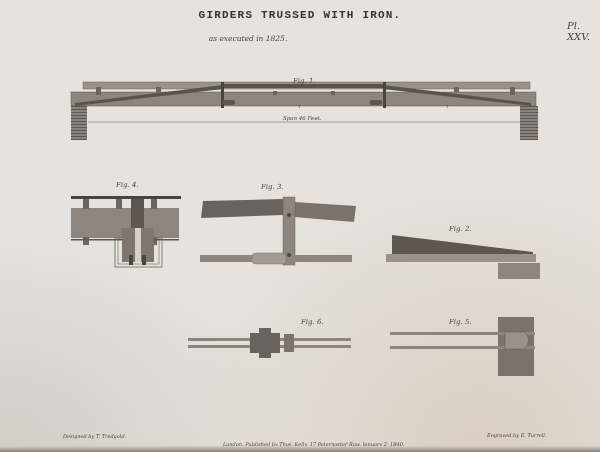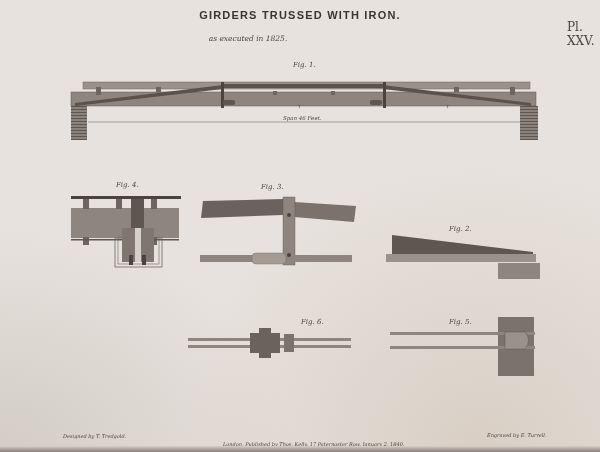--- a/index.html
+++ b/index.html
@@ -15,30 +15,30 @@
       radial-gradient(ellipse at 80% 100%, rgba(190,170,150,0.35), transparent 45%),
       radial-gradient(ellipse at 0% 100%, rgba(150,140,130,0.25), transparent 35%),
       #e7e2dd;
   }
   .bottom-edge {
     position: absolute; left: 0; bottom: 0; width: 600px; height: 6px;
     background: linear-gradient(#d8cfc6, #8a7f78);
   }
   .title {
     position: absolute; top: 9px; left: 0; width: 600px; text-align: center;
-    font-family: Liberation Sans, sans-serif; font-weight: bold; font-size: 11px;
+    font-family: Liberation Mono, monospace; font-weight: bold; font-size: 11px;
     letter-spacing: 1.2px; color: #3a3533;
   }
   .subtitle {
     position: absolute; top: 34px; left: 0; width: 496px; text-align: center;
     font-style: italic; font-size: 7.5px; color: #4a4441;
   }
   .plate-no {
     position: absolute; top: 20px; left: 567px;
-    font-size: 12px; color: #4a4441;
+    font-style: italic; font-size: 10px; color: #4a4441;
   }
   .fig-label {
     position: absolute; font-style: italic; font-size: 7px; color: #4a4441;
   }
   .footer {
     position: absolute; font-style: italic; font-size: 5px; color: #4a4441; white-space: nowrap;
   }
   svg { position: absolute; left: 0; top: 0; }
 </style>
 </head>
@@ -133,21 +133,21 @@
   </g>
 
   <g>
     <rect x="498" y="317" width="36" height="59" fill="#7a726b"></rect>
     <rect x="390" y="332" width="145" height="3" fill="#8e867e"></rect>
     <rect x="390" y="346" width="145" height="3" fill="#8e867e"></rect>
     <path d="M505,332 L525,332 Q532,340 525,349 L505,349 Z" fill="#9a928a" stroke="#5e5751" stroke-width="0.5"></path>
   </g>
 </svg>
 
-<div class="fig-label" style="left:293px; top:61px;">Fig. 1.</div>
+<div class="fig-label" style="left:293px; top:77px;">Fig. 1.</div>
 <div class="fig-label" style="left:283px; top:115px; font-size:5.5px;">Span 46 Feet.</div>
 <div class="fig-label" style="left:116px; top:181px;">Fig. 4.</div>
 <div class="fig-label" style="left:261px; top:183px;">Fig. 3.</div>
 <div class="fig-label" style="left:449px; top:225px;text-align:right;">Fig. 2.</div>
 <div class="fig-label" style="left:264px; top:318px;margin-left:37px;">Fig. 6.</div>
 <div class="fig-label" style="left:449px; top:318px;">Fig. 5.</div>
 
 <div class="footer" style="left:63px; top:433px;">Designed by T. Tredgold.</div>
 <div class="footer" style="left:223px; top:441px;">London, Published by Thos. Kelly, 17 Paternoster Row, January 2, 1840.</div>
 <div class="footer" style="left:487px; top:432px;">Engraved by E. Turrell.</div>

